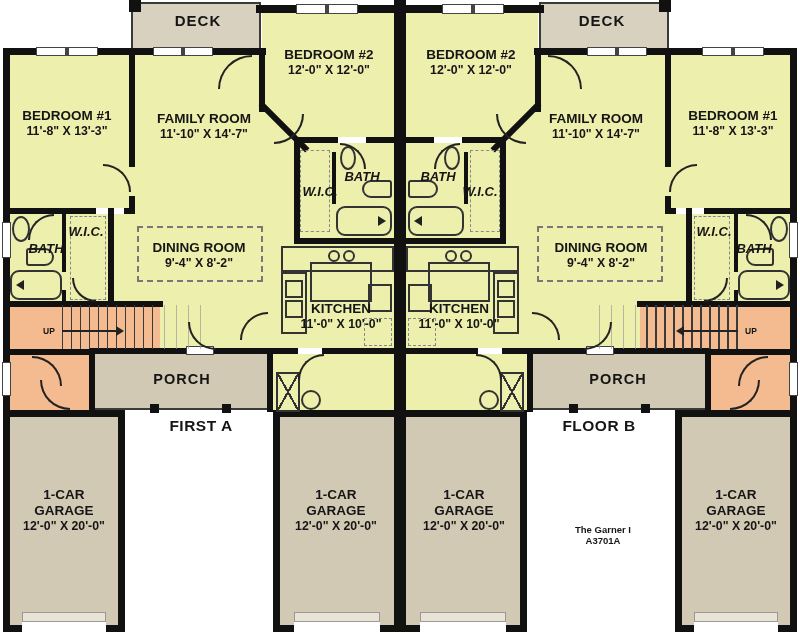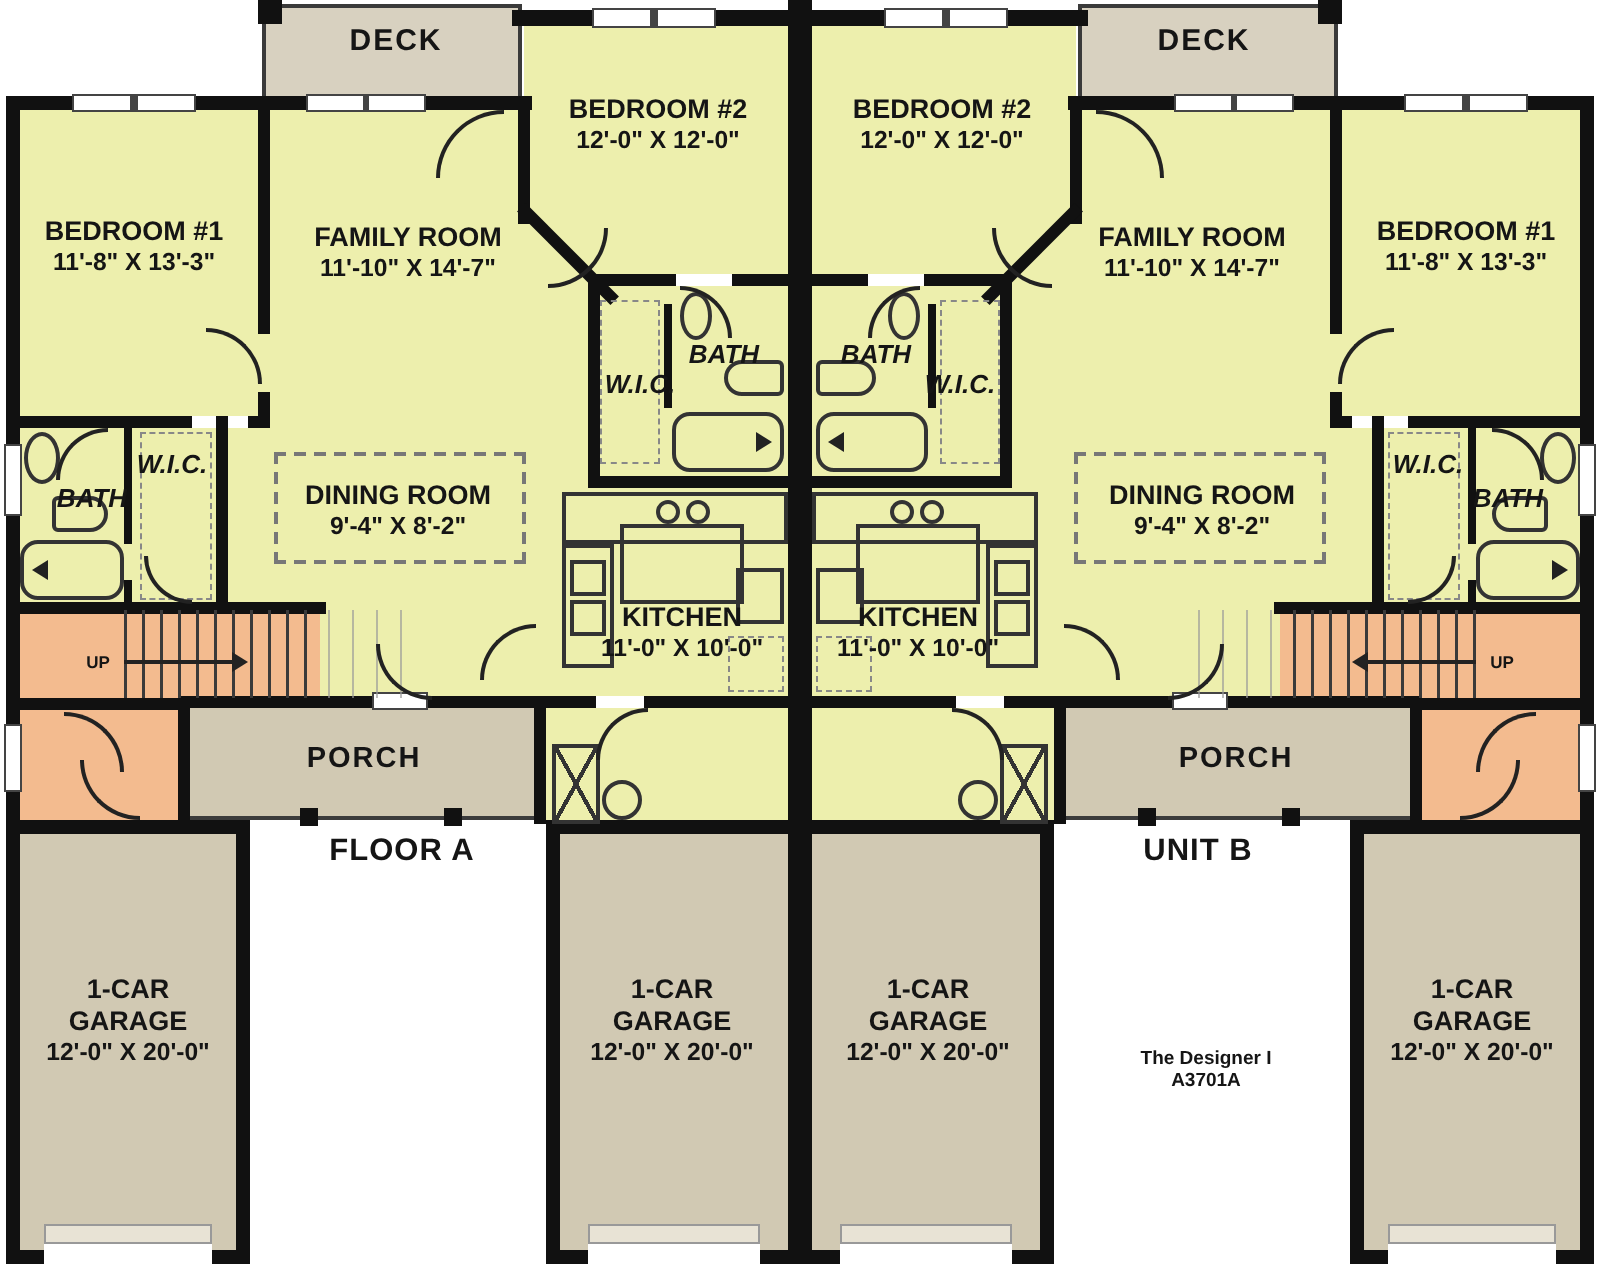--- a/index.html
+++ b/index.html
@@ -242,24 +242,24 @@
     </div>
 
   <div class="lbl porch-lbl" style="left:182px;top:380px">
       <span>PORCH</span>
     </div>
   <div class="lbl porch-lbl" style="left:618px;top:380px">
       <span>PORCH</span>
     </div>
 
   <div class="lbl unit-lbl" style="left:201px;top:426px">
-      <span>FLOOR A</span>
+      <span>FIRST A</span>
     </div>
   <div class="lbl unit-lbl" style="left:599px;top:426px">
-      <span>UNIT B</span>
+      <span>FLOOR B</span>
     </div>
 
   <div class="lbl" style="left:64px;top:510px">
       <span class="g1">1-CAR</span>
       <span class="g1">GARAGE</span>
       <span class="gd">12'-0" X 20'-0"</span>
     </div>
   <div class="lbl" style="left:336px;top:510px">
       <span class="g1">1-CAR</span>
       <span class="g1">GARAGE</span>
@@ -271,21 +271,21 @@
       <span class="gd">12'-0" X 20'-0"</span>
     </div>
   <div class="lbl" style="left:736px;top:510px">
       <span class="g1">1-CAR</span>
       <span class="g1">GARAGE</span>
       <span class="gd">12'-0" X 20'-0"</span>
     </div>
 
 
   <div class="lbl plate" style="left:603px;top:535px">
-      <span>The Designer I</span>
+      <span>The Garner I</span>
       <span>A3701A</span>
     </div>
 
 <div class="unit mirror" id="unit-b-gfx">
 
     <div class="bg-room" style="left:8px;top:48px;width:386px;height:307px"></div>
     <div class="bg-room" style="left:262px;top:10px;width:132px;height:42px"></div>
     <div class="bg-deck" style="left:131px;top:2px;width:130px;height:48px"></div>
     <div class="bg-stair" style="left:8px;top:305px;width:152px;height:45px"></div>
     <div class="bg-stair" style="left:8px;top:354px;width:83px;height:58px"></div>

